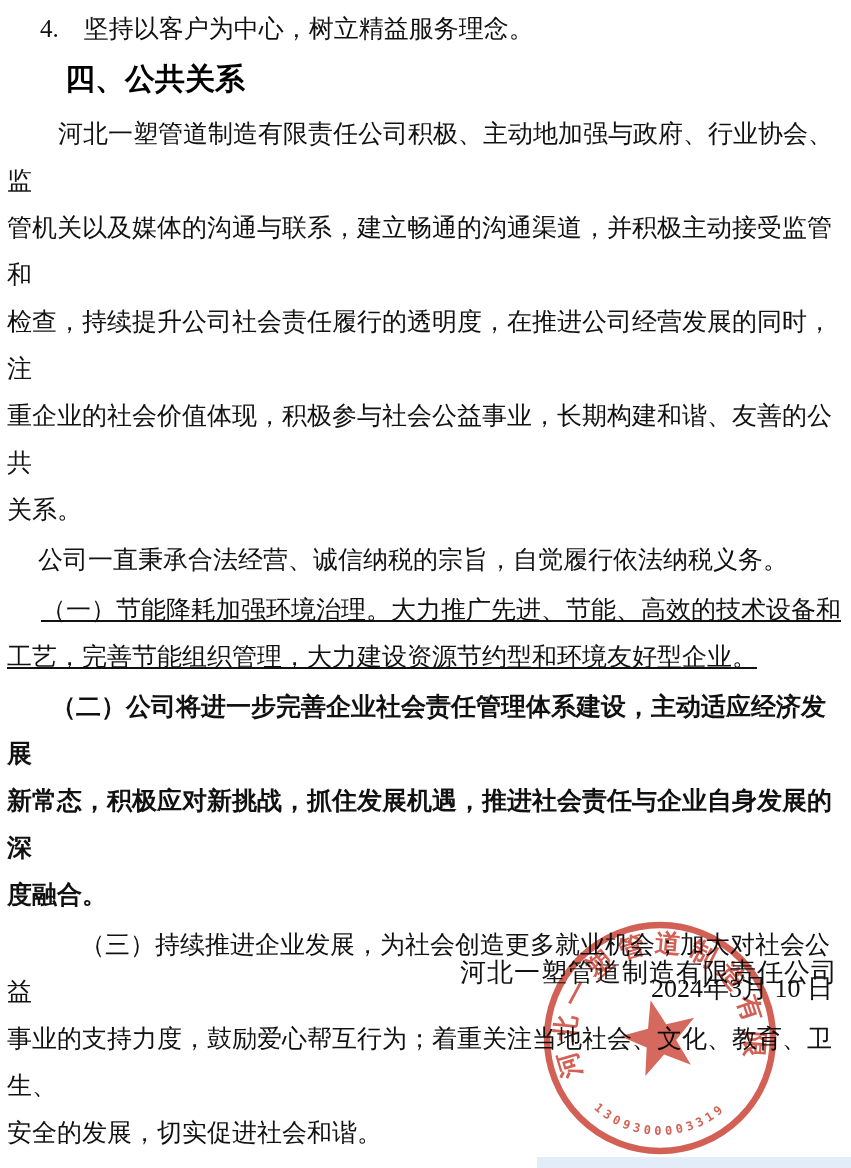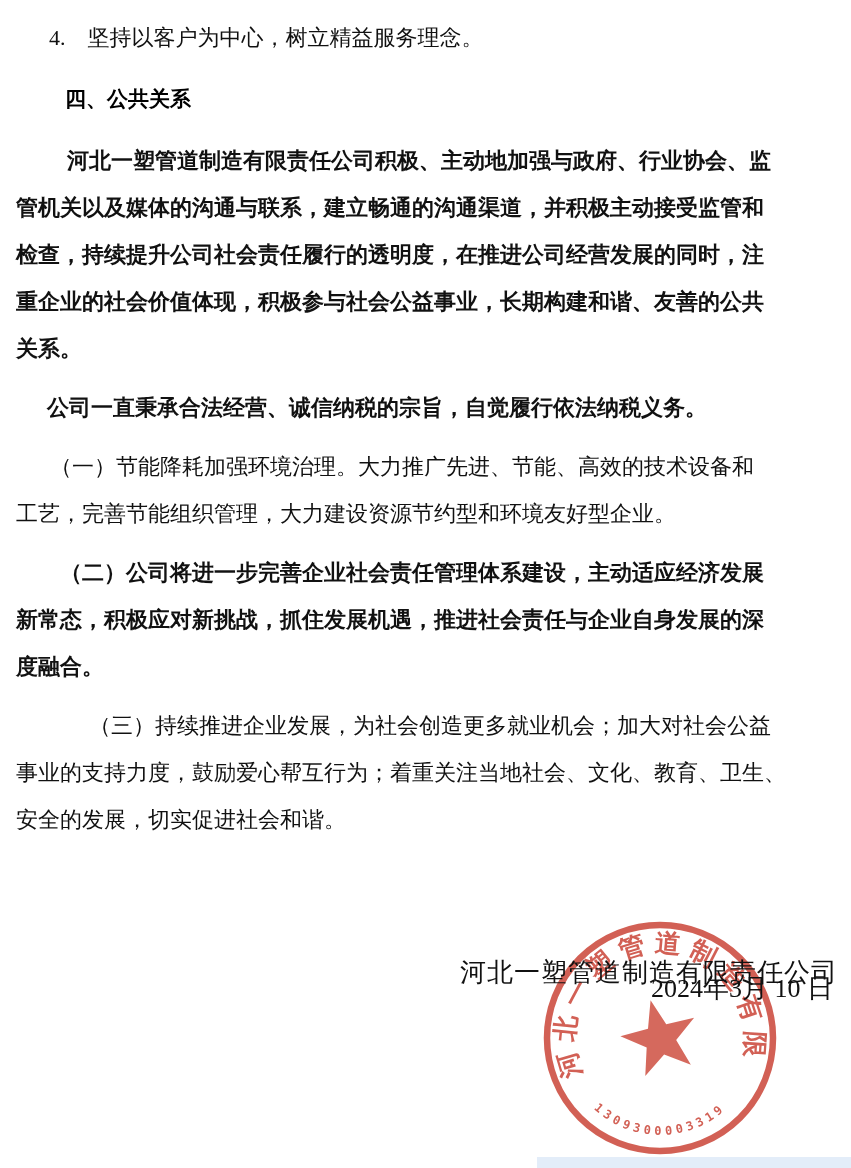--- a/index.html
+++ b/index.html
@@ -6,40 +6,40 @@
   .page{
     position:relative;
     width:851px;height:1168px;
     background:#ffffff;
     overflow:hidden;
     color:#111111;
     font-family:"Liberation Serif","DejaVu Serif",serif;
   }
   .flow{padding:2px 5px 0 4px;}
   .bodytext{
-    font-size:22px;
+    font-size:25px;
     line-height:47px;
     white-space:pre-line;
-    margin:12px;
+    margin:3px;
   }
   .intro{padding-left:33px;}
   .heading{
-    font-family:Liberation Serif, serif;
+    font-family:Liberation Mono, monospace;
     font-weight:bold;
-    font-size:21px;
+    font-size:30px;
     line-height:52px;
     margin:0 0 0 61px;
     color:#000;
   }
   .heading.second{margin-top:-2px;}
   .subhead1{padding-left:38px;margin-top:4px;}
   .subhead2{padding-left:36px;}
-  .para-pr{text-indent:51px;font-weight:bold;}
-  .para-tax{text-indent:31px;font-weight:bold;}
-  .para-o1{text-indent:34px;}
+  .para-pr{text-indent:51px;}
+  .para-tax{text-indent:31px;}
+  .para-o1{text-indent:34px;text-decoration:underline;}
   .para-o2{text-indent:44px;font-weight:bold;}
   .para-o3{text-indent:73px;}
 
   .sig-company{
     position:absolute;top:956px;right:13px;
     font-size:26px;line-height:34px;z-index:3;
     letter-spacing:1px;
   }
   .sig-date{
     position:absolute;top:972px;right:18px;

